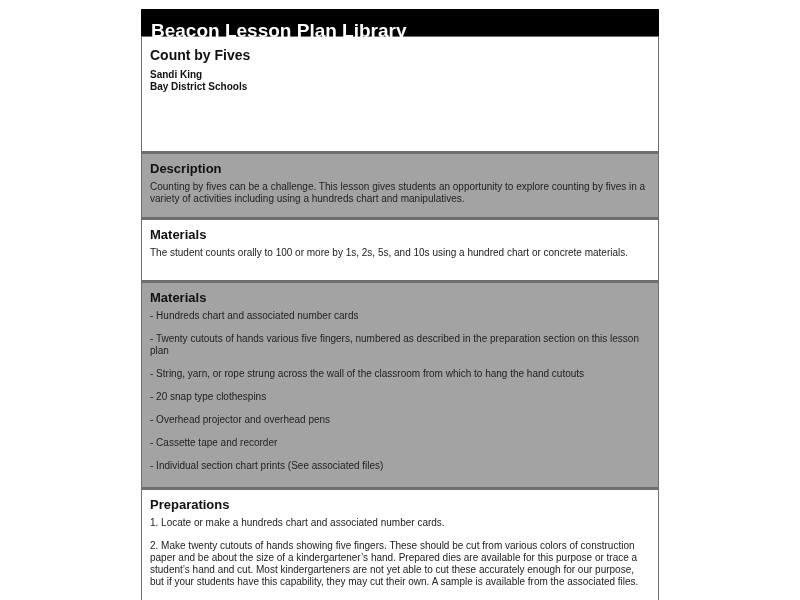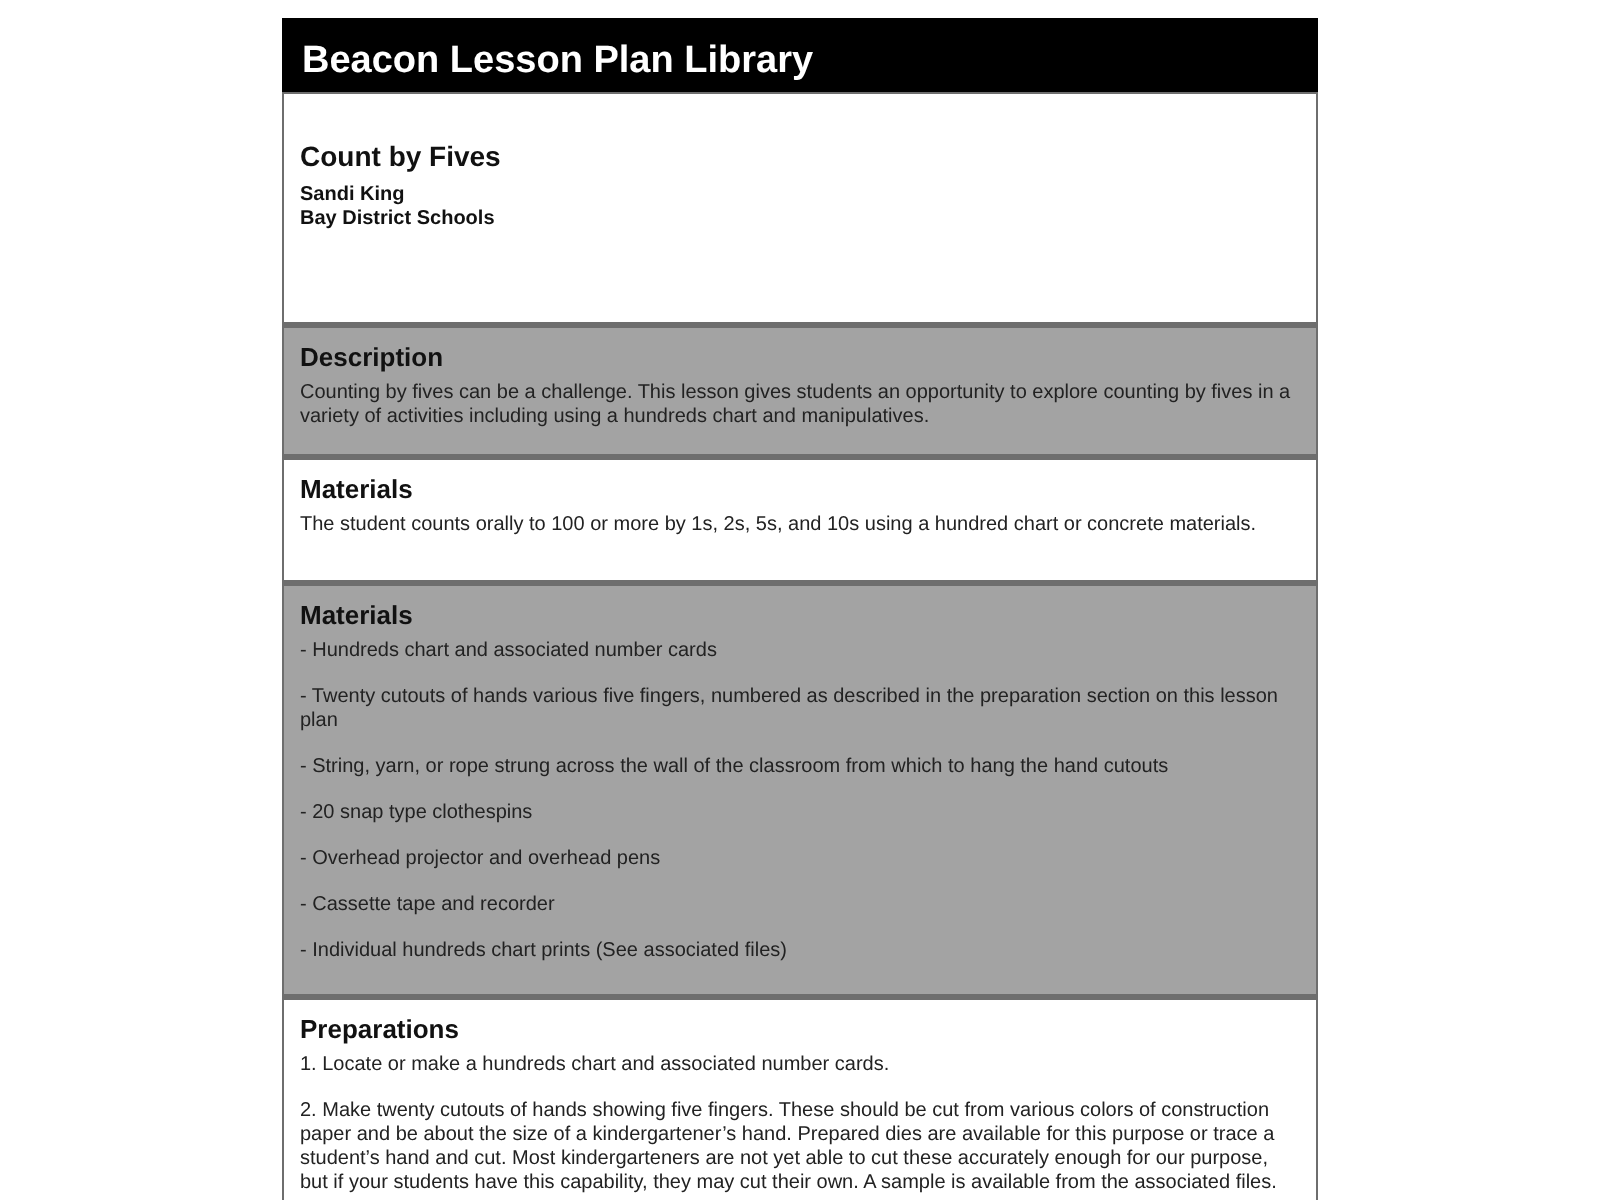--- a/index.html
+++ b/index.html
@@ -14,21 +14,21 @@
     }
     .page {
       position: absolute;
       left: 141px;
       top: 9px;
       width: 518px;
     }
     .banner {
       background: #000000;
       color: #ffffff;
-      height: 37px;
+      height: 27px;
       box-sizing: border-box;
       padding: 10px 9px 0 9px;
       font-weight: bold;
       font-size: 19px;
       border: 1px solid #000;
     }
     .section {
       border: 1px solid #6e6e6e;
       border-top: none;
       box-sizing: border-box;
@@ -44,21 +44,21 @@
       font-weight: bold;
       font-size: 13px;
       margin: 0;
       padding-top: 9px;
       padding-bottom: 6px;
       color: #111;
     }
     .lesson-title {
       font-weight: bold;
       font-size: 14px;
-      padding-top: 25px;
+      padding-top: 12px;
       padding-bottom: 8px;
       margin: 0;
       color: #111;
     }
     .author {
       font-weight: bold;
       font-size: 10px;
       line-height: 12px;
       color: #111;
     }
@@ -93,21 +93,21 @@
   </div>
 
   <div class="section grey" style="height:207px;">
     <div class="sec-title">Materials</div>
     <p class="para">- Hundreds chart and associated number cards</p>
     <p class="para">- Twenty cutouts of hands various five fingers, numbered as described in the preparation section on this lesson plan</p>
     <p class="para">- String, yarn, or rope strung across the wall of the classroom from which to hang the hand cutouts</p>
     <p class="para">- 20 snap type clothespins</p>
     <p class="para">- Overhead projector and overhead pens</p>
     <p class="para">- Cassette tape and recorder</p>
-    <p class="para last">- Individual hundreds chart prints (See associated files)</p>
+    <p class="para last">- Individual section chart prints (See associated files)</p>
   </div>
 
   <div class="section white" style="height:200px;">
     <div class="sec-title">Preparations</div>
     <p class="para">1. Locate or make a hundreds chart and associated number cards.</p>
     <p class="para">2. Make twenty cutouts of hands showing five fingers. These should be cut from various colors of construction paper and be about the size of a kindergartener’s hand. Prepared dies are available for this purpose or trace a student’s hand and cut. Most kindergarteners are not yet able to cut these accurately enough for our purpose, but if your students have this capability, they may cut their own. A sample is available from the associated files.</p>
 
   </div>
 </div>
 

